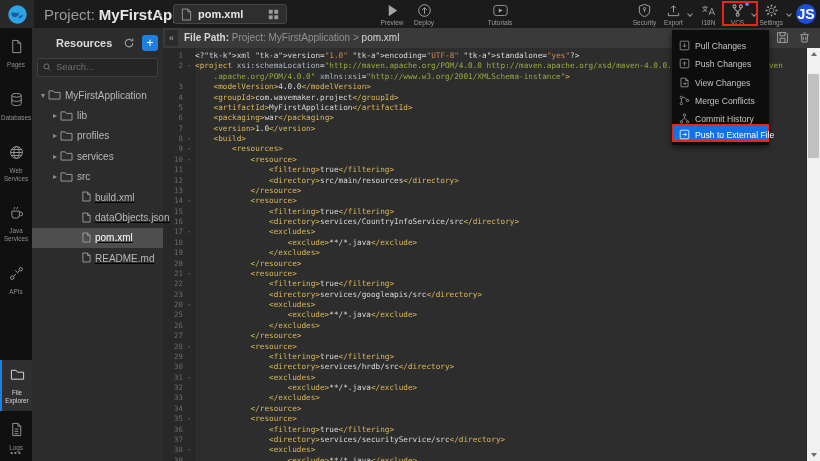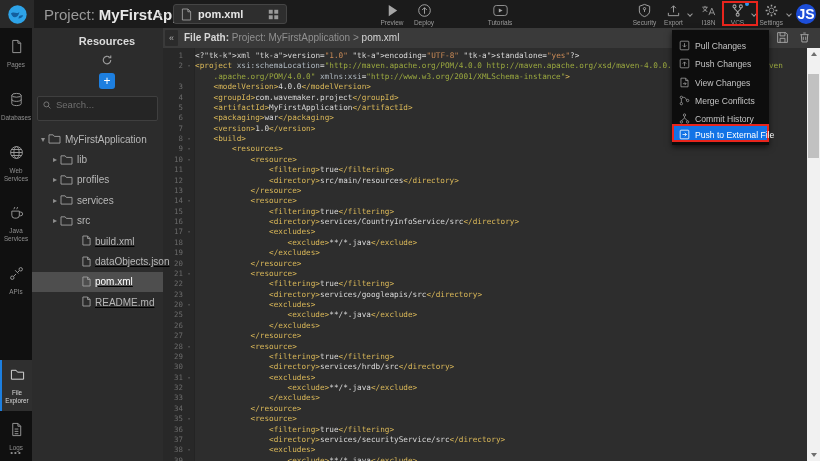--- a/index.html
+++ b/index.html
@@ -44,26 +44,26 @@
   .sb-item .sb-label { font-size:6.3px; color:#8f8f8f; text-align:center; line-height:1.25; margin-top:3px; width:30px; }
   .sb-item.active { background:#2f2f2f; border-left:2px solid #1d7fe0; color:#dedede; }
   .sb-item.active .sb-label { color:#d8d8d8; }
   .sb-top { position:absolute; top:4px; left:0; right:0; display:flex; flex-direction:column; gap:10px; }
   .sb-bottom { position:absolute; top:332px; left:0; right:0; display:flex; flex-direction:column; gap:4px; }
   .sb-more { position:absolute; bottom:4px; left:0; width:32px; text-align:center; color:#8f8f8f;
     font-size:8px; letter-spacing:1px; cursor:pointer; }
 
   
   .respanel { position:absolute; left:32px; top:28px; width:131px; height:433px; background:#2c2c2c; z-index:10; }
-  .res-head { display:flex; align-items:center; padding:7px 5px 0 24px; gap:7px;flex-direction:column; }
+  .res-head { display:flex; align-items:center; padding:7px 5px 0 24px; gap:7px; }
   .res-title { font-size:11px; font-weight:bold; color:#dcdcdc; flex:1; }
   .res-refresh { width:12px; height:12px; color:#9e9e9e; cursor:pointer; }
   .res-plus { width:16px; height:16px; background:#1d7fe0; border-radius:3px; color:#fff; display:flex;
     align-items:center; justify-content:center; font-size:12px; line-height:1; cursor:pointer; }
-  .res-search { position:relative; margin:7px 5px 0 5px; height:25px; background:#252525; border:1px solid #3f3f3f; border-radius:2px; }
+  .res-search { position:relative; margin:7px 5px 0 5px; height:19px; background:#252525; border:1px solid #3f3f3f; border-radius:2px; }
   .res-search svg { position:absolute; left:4px; top:3px; width:10px; height:10px; color:#777; }
   .res-search input { position:absolute; left:18px; top:0; width:100px; height:15px; background:transparent; border:0;
     color:#bbb; font-size:9.5px; outline:none; font-family:"Liberation Sans", sans-serif; }
   .res-search input::placeholder { color:#6f6f6f; }
   .tree { margin-top:8px; }
   .trow { height:20.4px; display:flex; align-items:center; cursor:pointer; }
   .trow .tcaret { width:10px; font-size:8px; color:#8f8f8f; text-align:center; flex:0 0 auto; }
   .trow svg { flex:0 0 auto; color:#9f9f9f; }
   .trow .tlabel { font-size:10px; color:#b8b8b8; margin-left:4px; white-space:nowrap; }
   .trow.sel { background:#4e4e4e; }

